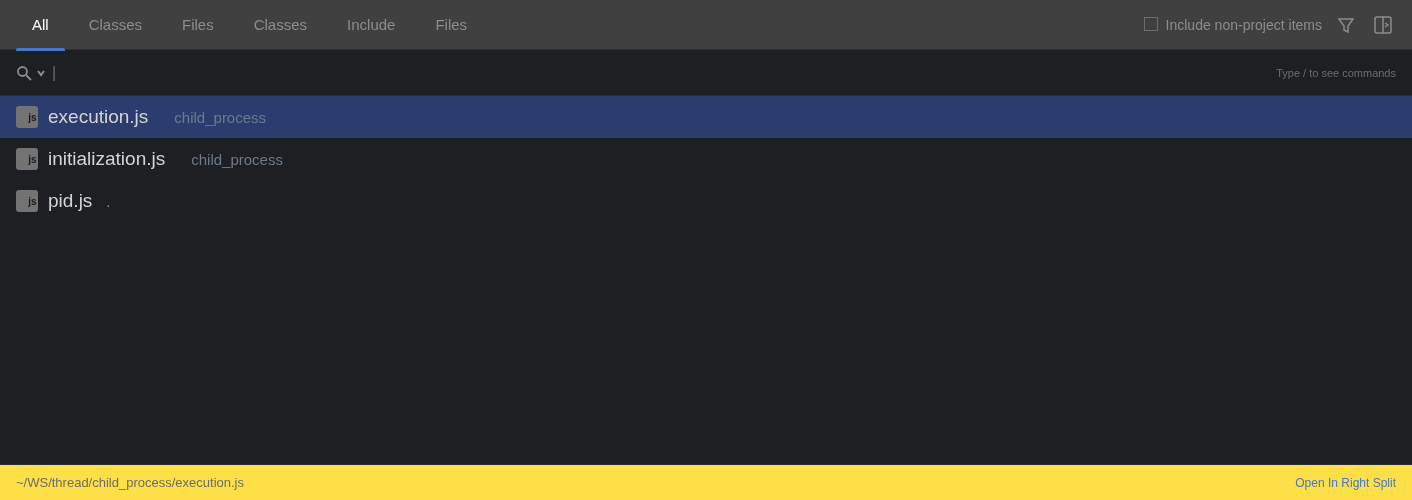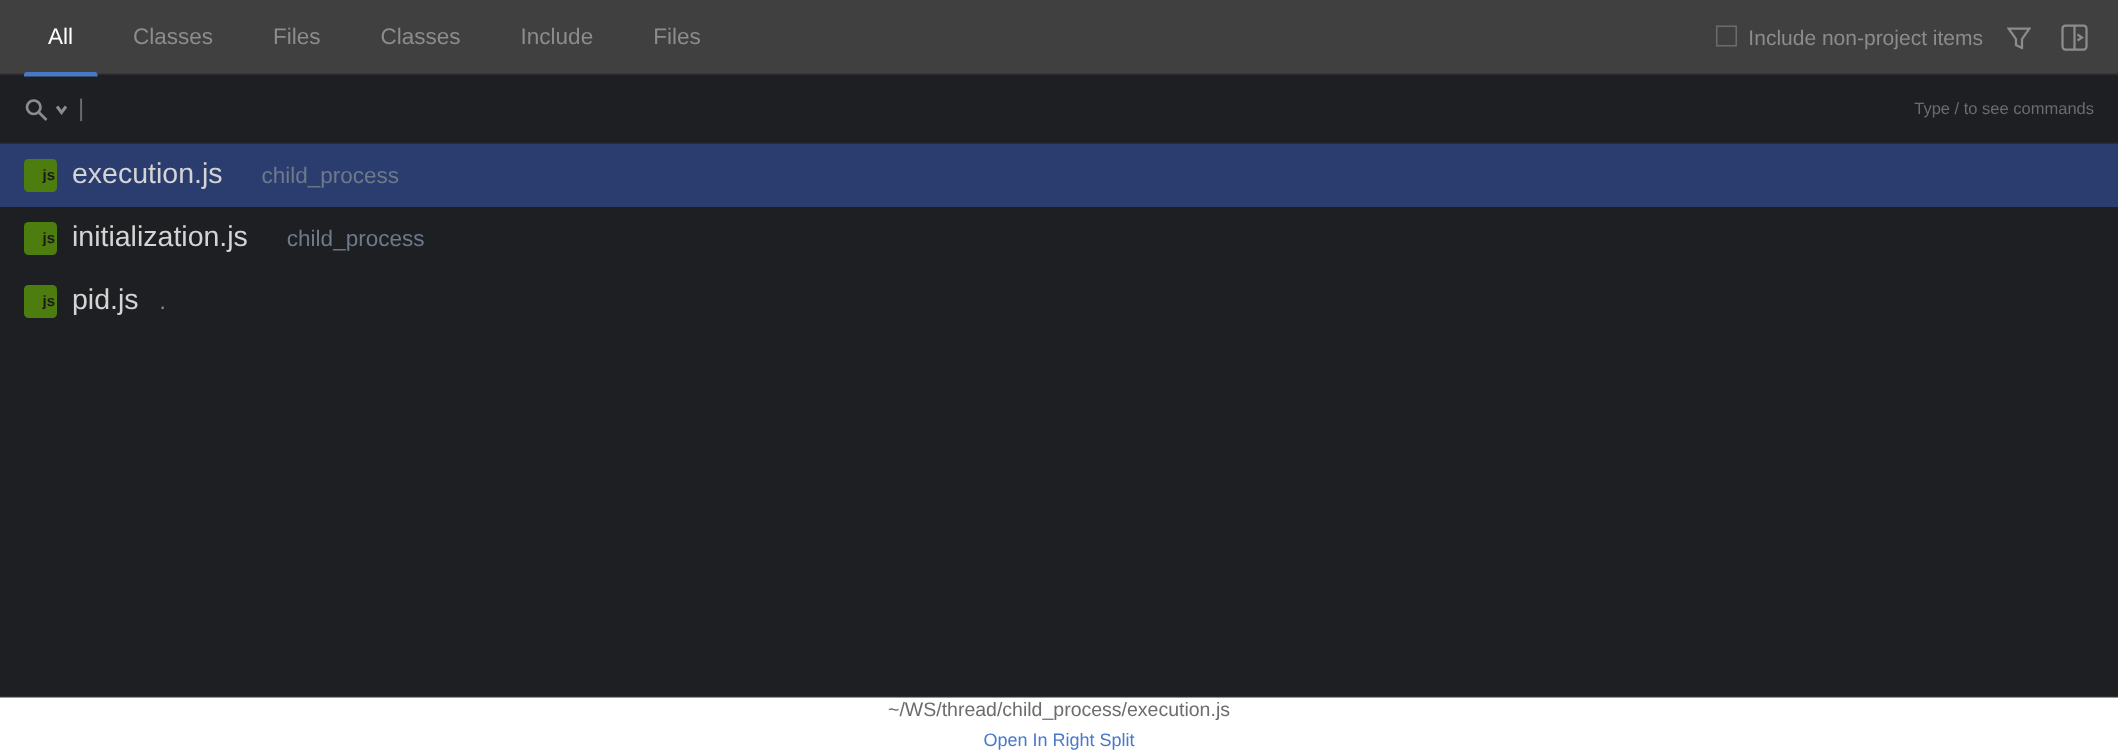--- a/index.html
+++ b/index.html
@@ -162,21 +162,21 @@
       font-size: 15px;
     }
 
     .result-item.selected {
       background: #2b3d6e;
     }
 
     .file-icon {
       width: 22px;
       height: 22px;
-      background: #4d7c0f;
+      background: #737373;
       border-radius: 3px;
       display: flex;
       align-items: center;
       justify-content: center;
       font-size: 10px;
       font-weight: bold;
       color: #1a1a1a;
       flex-shrink: 0;
       padding-left: 11px;
     }
@@ -197,24 +197,23 @@
       margin-left: 4px;
     }
 
     
     .status-bar {
       display: flex;
       align-items: center;
       justify-content: space-between;
       padding: 0 16px;
       height: 36px;
-      background: #ffffff;
+      background: #fde047;
       border-top: 1px solid #2d2d30;
       flex-shrink: 0;
-      flex-direction: column;
     }
 
     .status-path {
       color: #6c6c6c;
       font-size: 13px;
     }
 
     .open-right-split {
       color: #4878c8;
       font-size: 12px;

